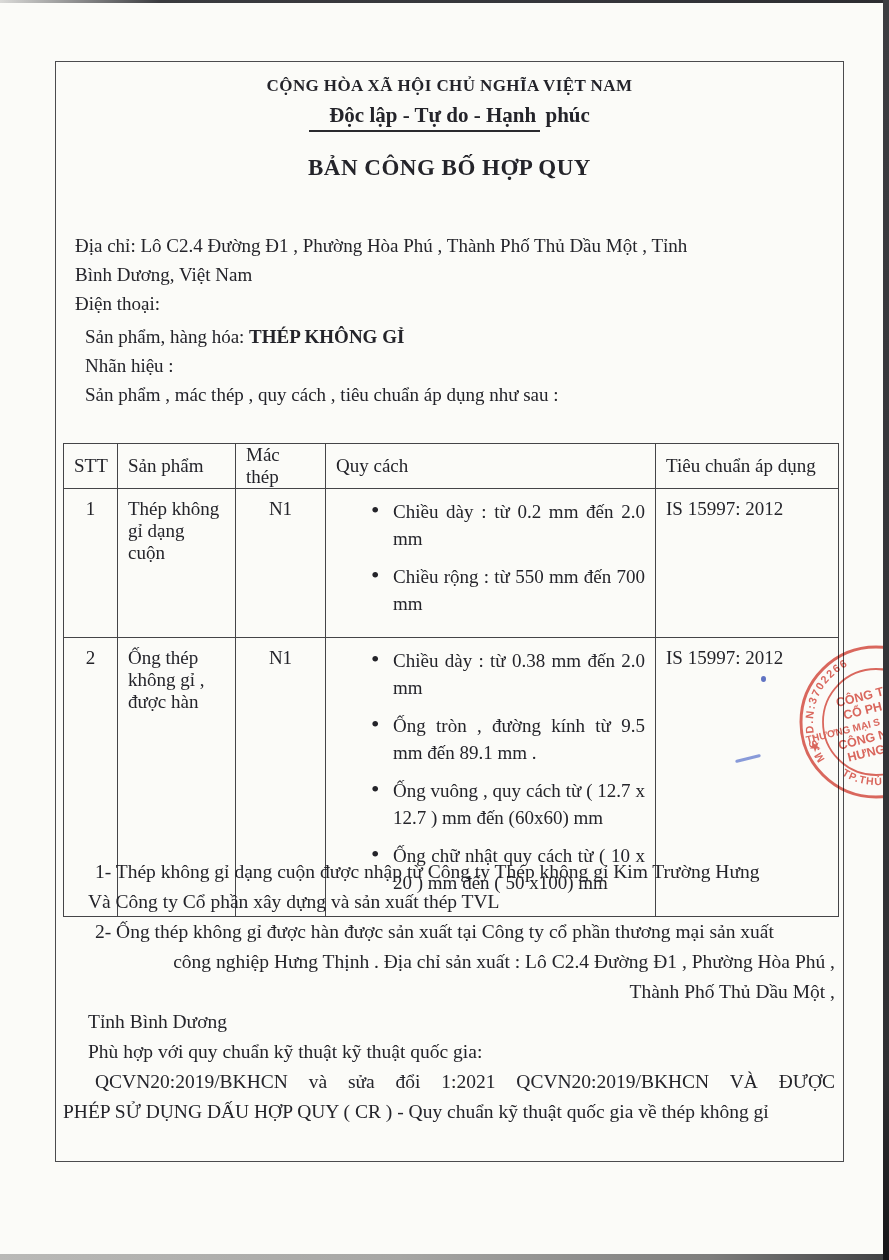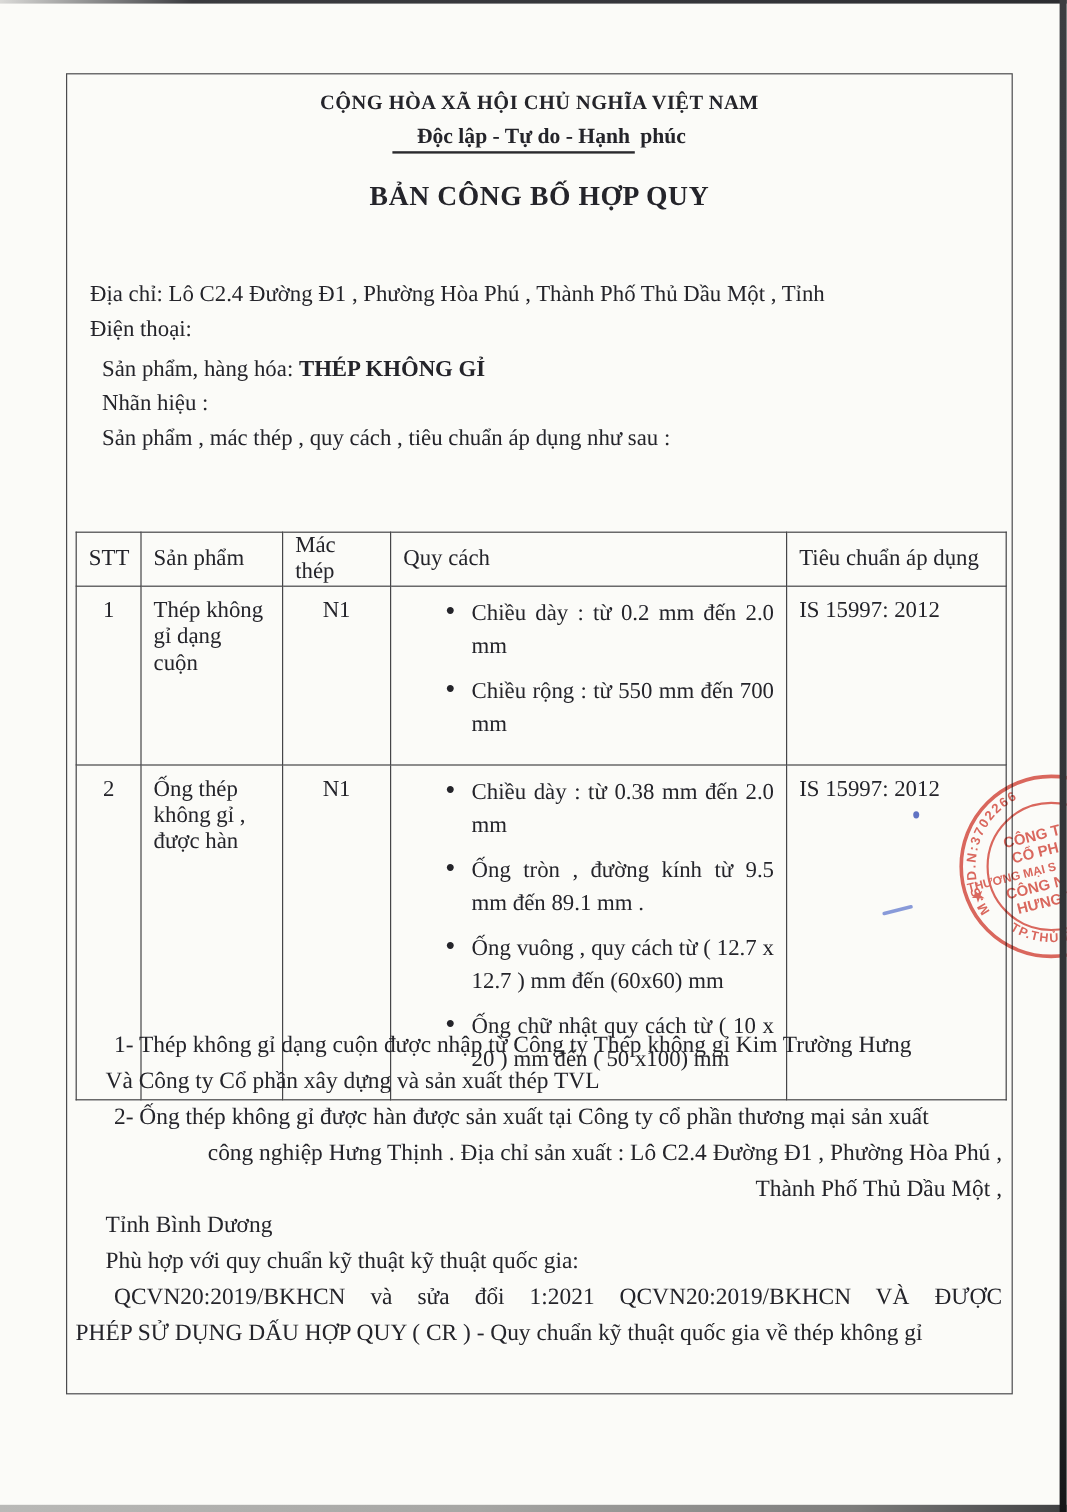--- a/index.html
+++ b/index.html
@@ -14,21 +14,21 @@
                  background:linear-gradient(to bottom, #3c3d41, #35363a 40%, #2f3033 85%, #151518); z-index:30; }
   .scan-bottom { position:absolute; bottom:0; left:0; width:889px; height:6px;
                  background:linear-gradient(to right, #b9b9b7, #a6a6a4 45%, #7d7d7c 80%, #3f4042); z-index:29; }
 
   
   .frame { position:absolute; left:55px; top:61px; width:789px; height:1101px;
            border:1.6px solid #4b4b4e; }
 
   .header-block { position:absolute; left:55px; top:76px; width:789px; text-align:center; }
   .nat-title { font-size:17px; font-weight:bold; letter-spacing:.4px; }
-  .motto     { font-size:18px; font-weight:bold; margin-top:7px; }
+  .motto     { font-size:21px; font-weight:bold; margin-top:7px; }
   .motto-underlined { border-bottom:2px solid #2a2a2e; padding:0 4px 3px 20px; }
   .doc-title { font-size:23px; font-weight:bold; margin-top:27px; letter-spacing:.5px; }
   .doc-number{ font-size:19px; margin-top:13px; }
 
   .info-block { position:absolute; left:75px; top:231px; width:745px;
                 font-size:19px; line-height:29px; }
   .info-line.indented { padding-left:10px; }
   .gap-top { margin-top:4px; }
   .bold { font-weight:bold; }
 
@@ -78,20 +78,21 @@
 <div class="frame"></div>
 
 <div class="header-block">
   <div class="nat-title">CỘNG HÒA XÃ HỘI CHỦ NGHĨA VIỆT NAM</div>
   <div class="motto"><span class="motto-underlined">Độc lập - Tự do - Hạnh</span><span> phúc</span></div>
   <div class="doc-title">BẢN CÔNG BỐ HỢP QUY</div>
 </div>
 
 <div class="info-block">
   <div class="info-line">Địa chỉ: Lô C2.4 Đường Đ1 , Phường Hòa Phú , Thành Phố Thủ Dầu Một , Tỉnh</div>
+  <div class="info-line">Bình Dương, Việt Nam</div>
   <div class="info-line">Điện thoại:</div>
   <div class="info-line indented gap-top"><span>Sản phẩm, hàng hóa: </span><span class="bold">THÉP KHÔNG GỈ</span></div>
   <div class="info-line indented">Nhãn hiệu :</div>
   <div class="info-line indented">Sản phẩm , mác thép , quy cách , tiêu chuẩn áp dụng như sau :</div>
 </div>
 
 <table class="spec">
   <colgroup>
       <col class="c1">
       <col class="c2">

